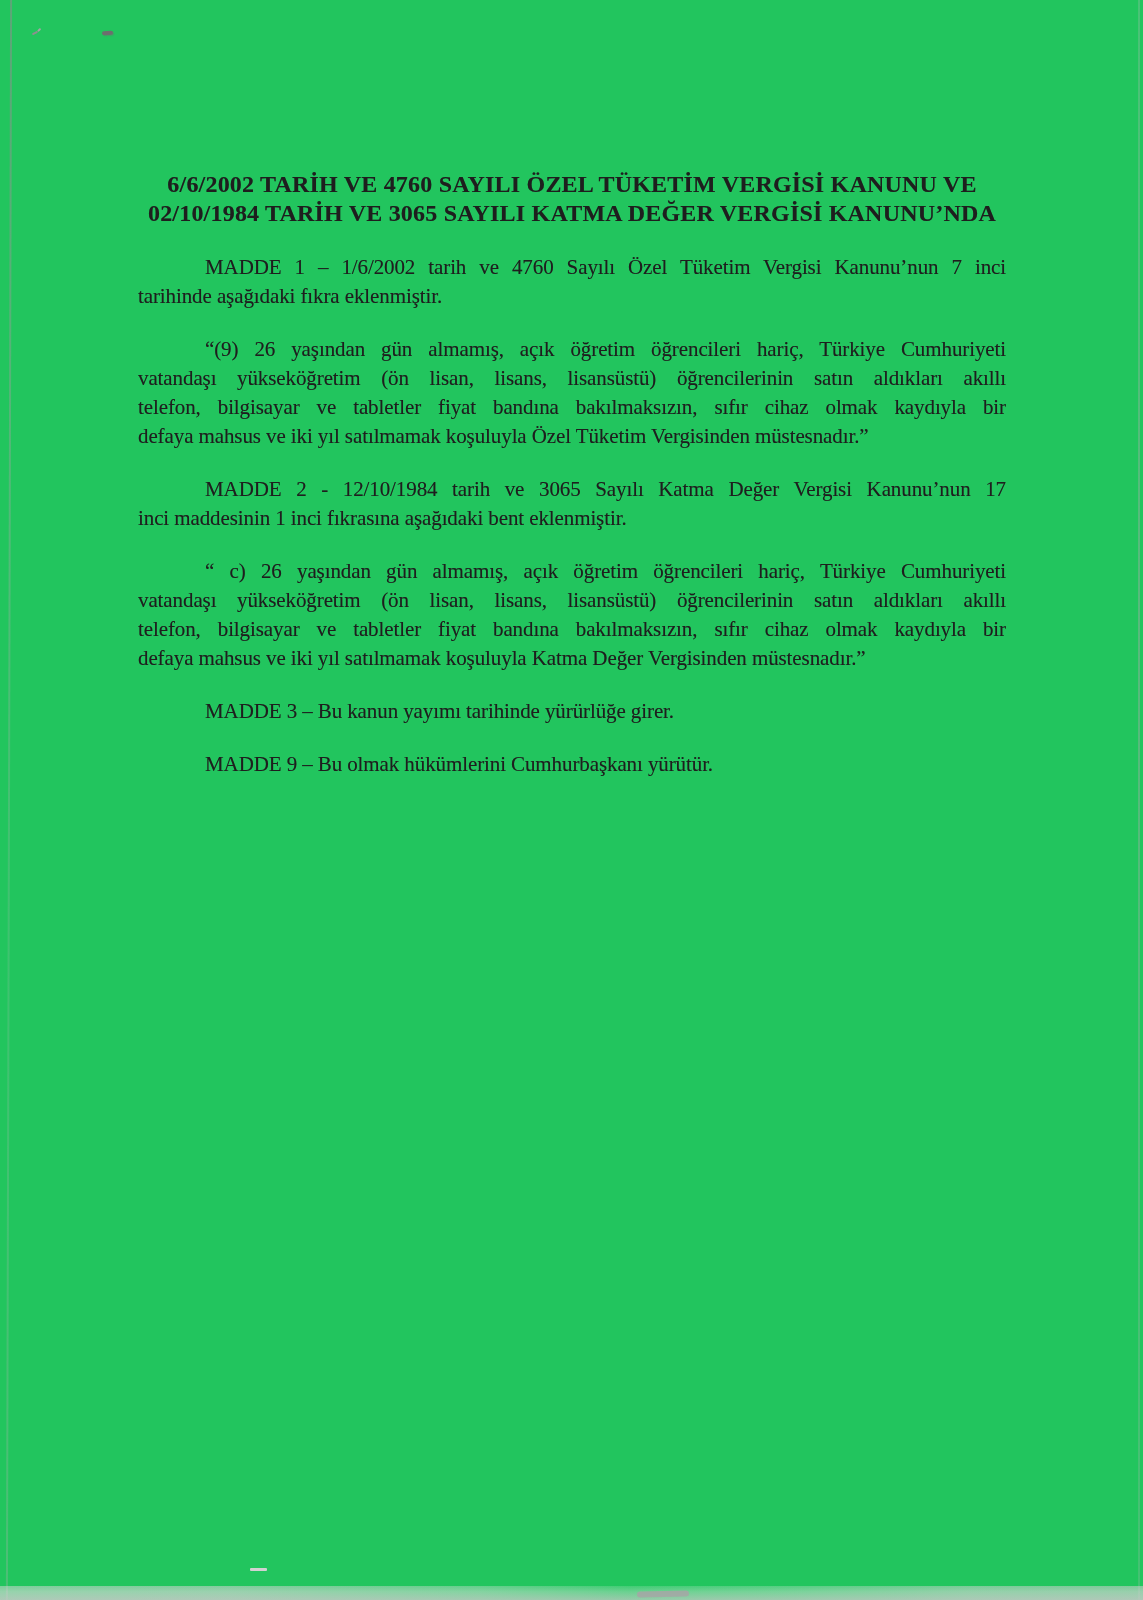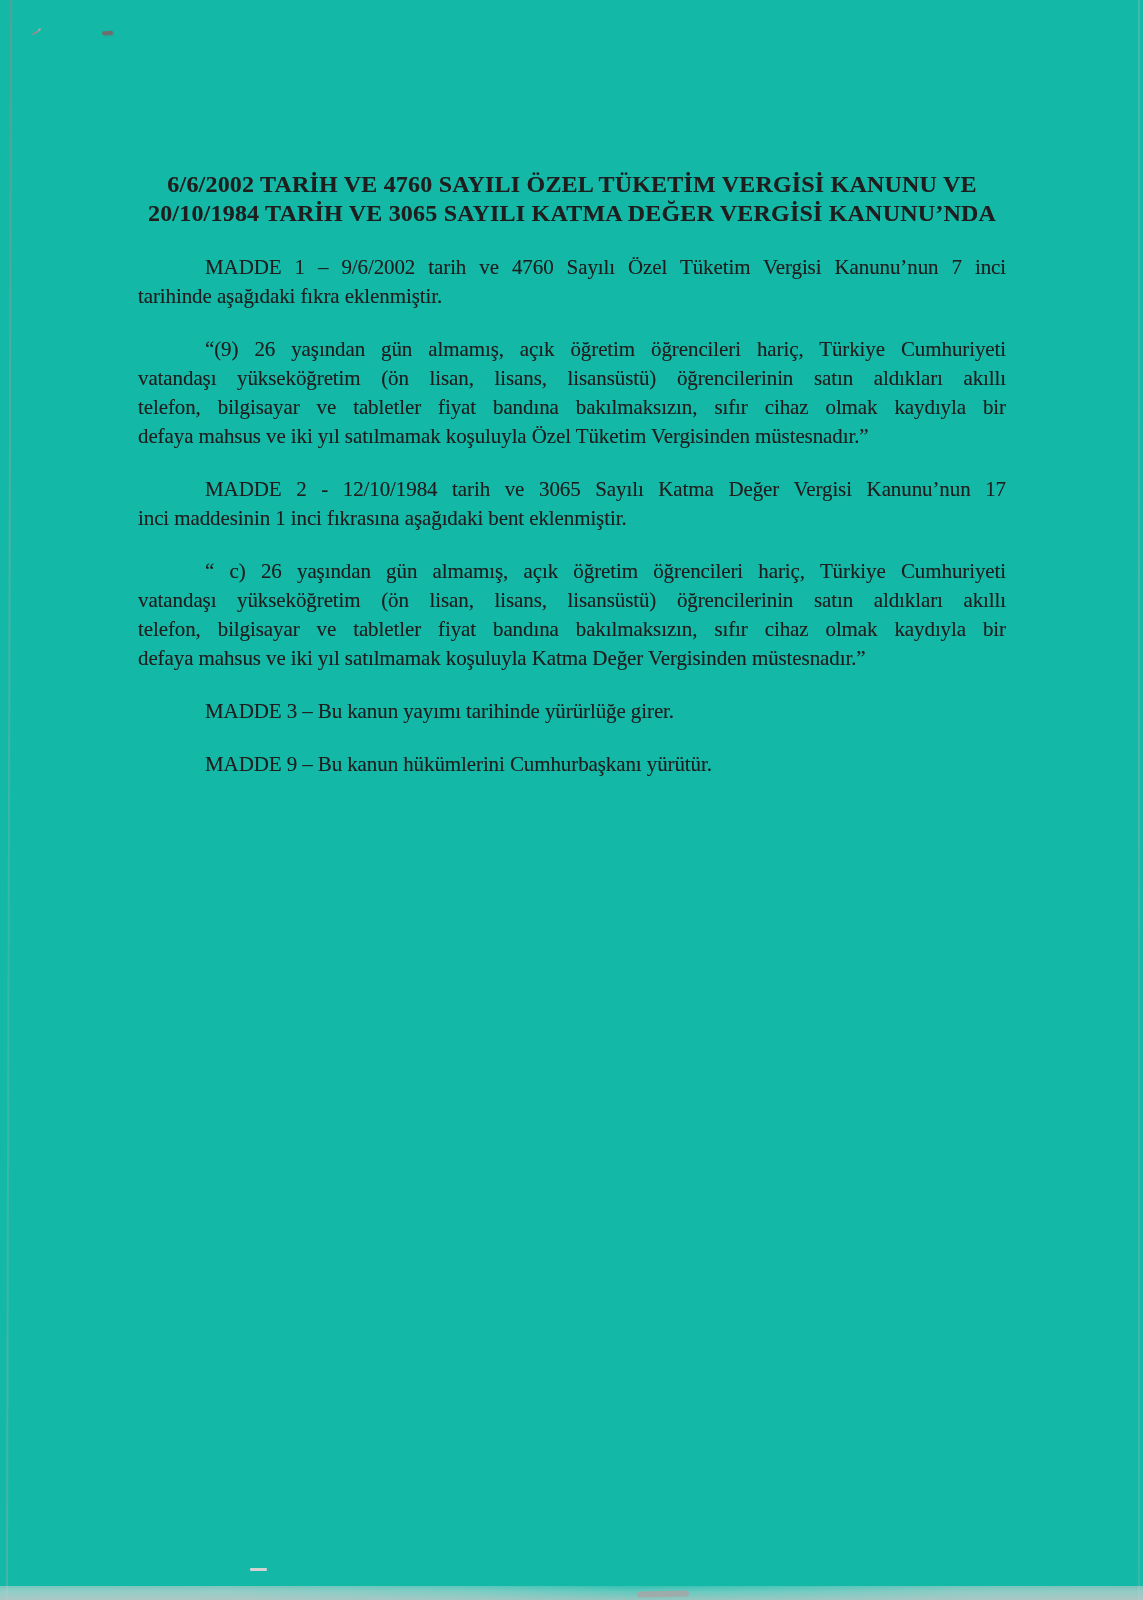--- a/index.html
+++ b/index.html
@@ -1,20 +1,20 @@
 <!DOCTYPE html>
 <html><head>
 <meta charset="utf-8">
 <style>
   html, body { margin: 0; padding: 0; background: #ffffff; }
   .page {
     position: relative;
     width: 1143px;
     height: 1600px;
-    background: #14b8a6;
+    background: #22c55e;
     overflow: hidden;
     font-family: "Liberation Serif", "DejaVu Serif", serif;
     color: #1e1e1e;
   }
   
   .edge-line-left {
     position: absolute; left: 8px; top: 0; width: 2px; height: 1600px;
     background: linear-gradient(to bottom,
       rgba(140,140,140,0.55) 0%,
       rgba(170,170,170,0.35) 35%,
@@ -84,25 +84,25 @@
 
   <div class="edge-line-left"></div>
   <div class="edge-line-right"></div>
   <div class="pen-mark-1"></div>
   <div class="pen-mark-2"></div>
 
   <div class="content">
 
     <h1 class="doc-title">
       <span class="title-line">6/6/2002 TARİH VE 4760 SAYILI ÖZEL TÜKETİM VERGİSİ KANUNU VE</span>
-      <span class="title-line">20/10/1984 TARİH VE 3065 SAYILI KATMA DEĞER VERGİSİ KANUNU’NDA</span>
+      <span class="title-line">02/10/1984 TARİH VE 3065 SAYILI KATMA DEĞER VERGİSİ KANUNU’NDA</span>
     </h1>
 
     <p class="para">
-      <span class="line j indent"><strong class="b">MADDE 1 –</strong> <span>9/6/2002 tarih ve 4760 Sayılı Özel Tüketim Vergisi Kanunu’nun 7 inci</span></span>
+      <span class="line j indent"><strong class="b">MADDE 1 –</strong> <span>1/6/2002 tarih ve 4760 Sayılı Özel Tüketim Vergisi Kanunu’nun 7 inci</span></span>
       <span class="line last">tarihinde aşağıdaki fıkra eklenmiştir.</span>
     </p>
 
     <p class="para">
       <span class="line j indent">“(9) 26 yaşından gün almamış, açık öğretim öğrencileri hariç, Türkiye Cumhuriyeti</span>
       <span class="line j">vatandaşı yükseköğretim (ön lisan, lisans, lisansüstü) öğrencilerinin satın aldıkları akıllı</span>
       <span class="line j">telefon, bilgisayar ve tabletler fiyat bandına bakılmaksızın, sıfır cihaz olmak kaydıyla bir</span>
       <span class="line last">defaya mahsus ve iki yıl satılmamak koşuluyla Özel Tüketim Vergisinden müstesnadır.”</span>
     </p>
 
@@ -116,21 +116,21 @@
       <span class="line j">vatandaşı yükseköğretim (ön lisan, lisans, lisansüstü) öğrencilerinin satın aldıkları akıllı</span>
       <span class="line j">telefon, bilgisayar ve tabletler fiyat bandına bakılmaksızın, sıfır cihaz olmak kaydıyla bir</span>
       <span class="line last">defaya mahsus ve iki yıl satılmamak koşuluyla Katma Değer Vergisinden müstesnadır.”</span>
     </p>
 
     <p class="para">
       <span class="line last indent"><strong class="b">MADDE 3 –</strong> <span>Bu kanun yayımı tarihinde yürürlüğe girer.</span></span>
     </p>
 
     <p class="para">
-      <span class="line last indent"><strong class="b">MADDE 9 –</strong> <span>Bu kanun hükümlerini Cumhurbaşkanı yürütür.</span></span>
+      <span class="line last indent"><strong class="b">MADDE 9 –</strong> <span>Bu olmak hükümlerini Cumhurbaşkanı yürütür.</span></span>
     </p>
 
   </div>
 
   <div class="bottom-shadow"></div>
   <div class="bottom-smudge"></div>
   <div class="bottom-dash"></div>
 
 </div>
 

